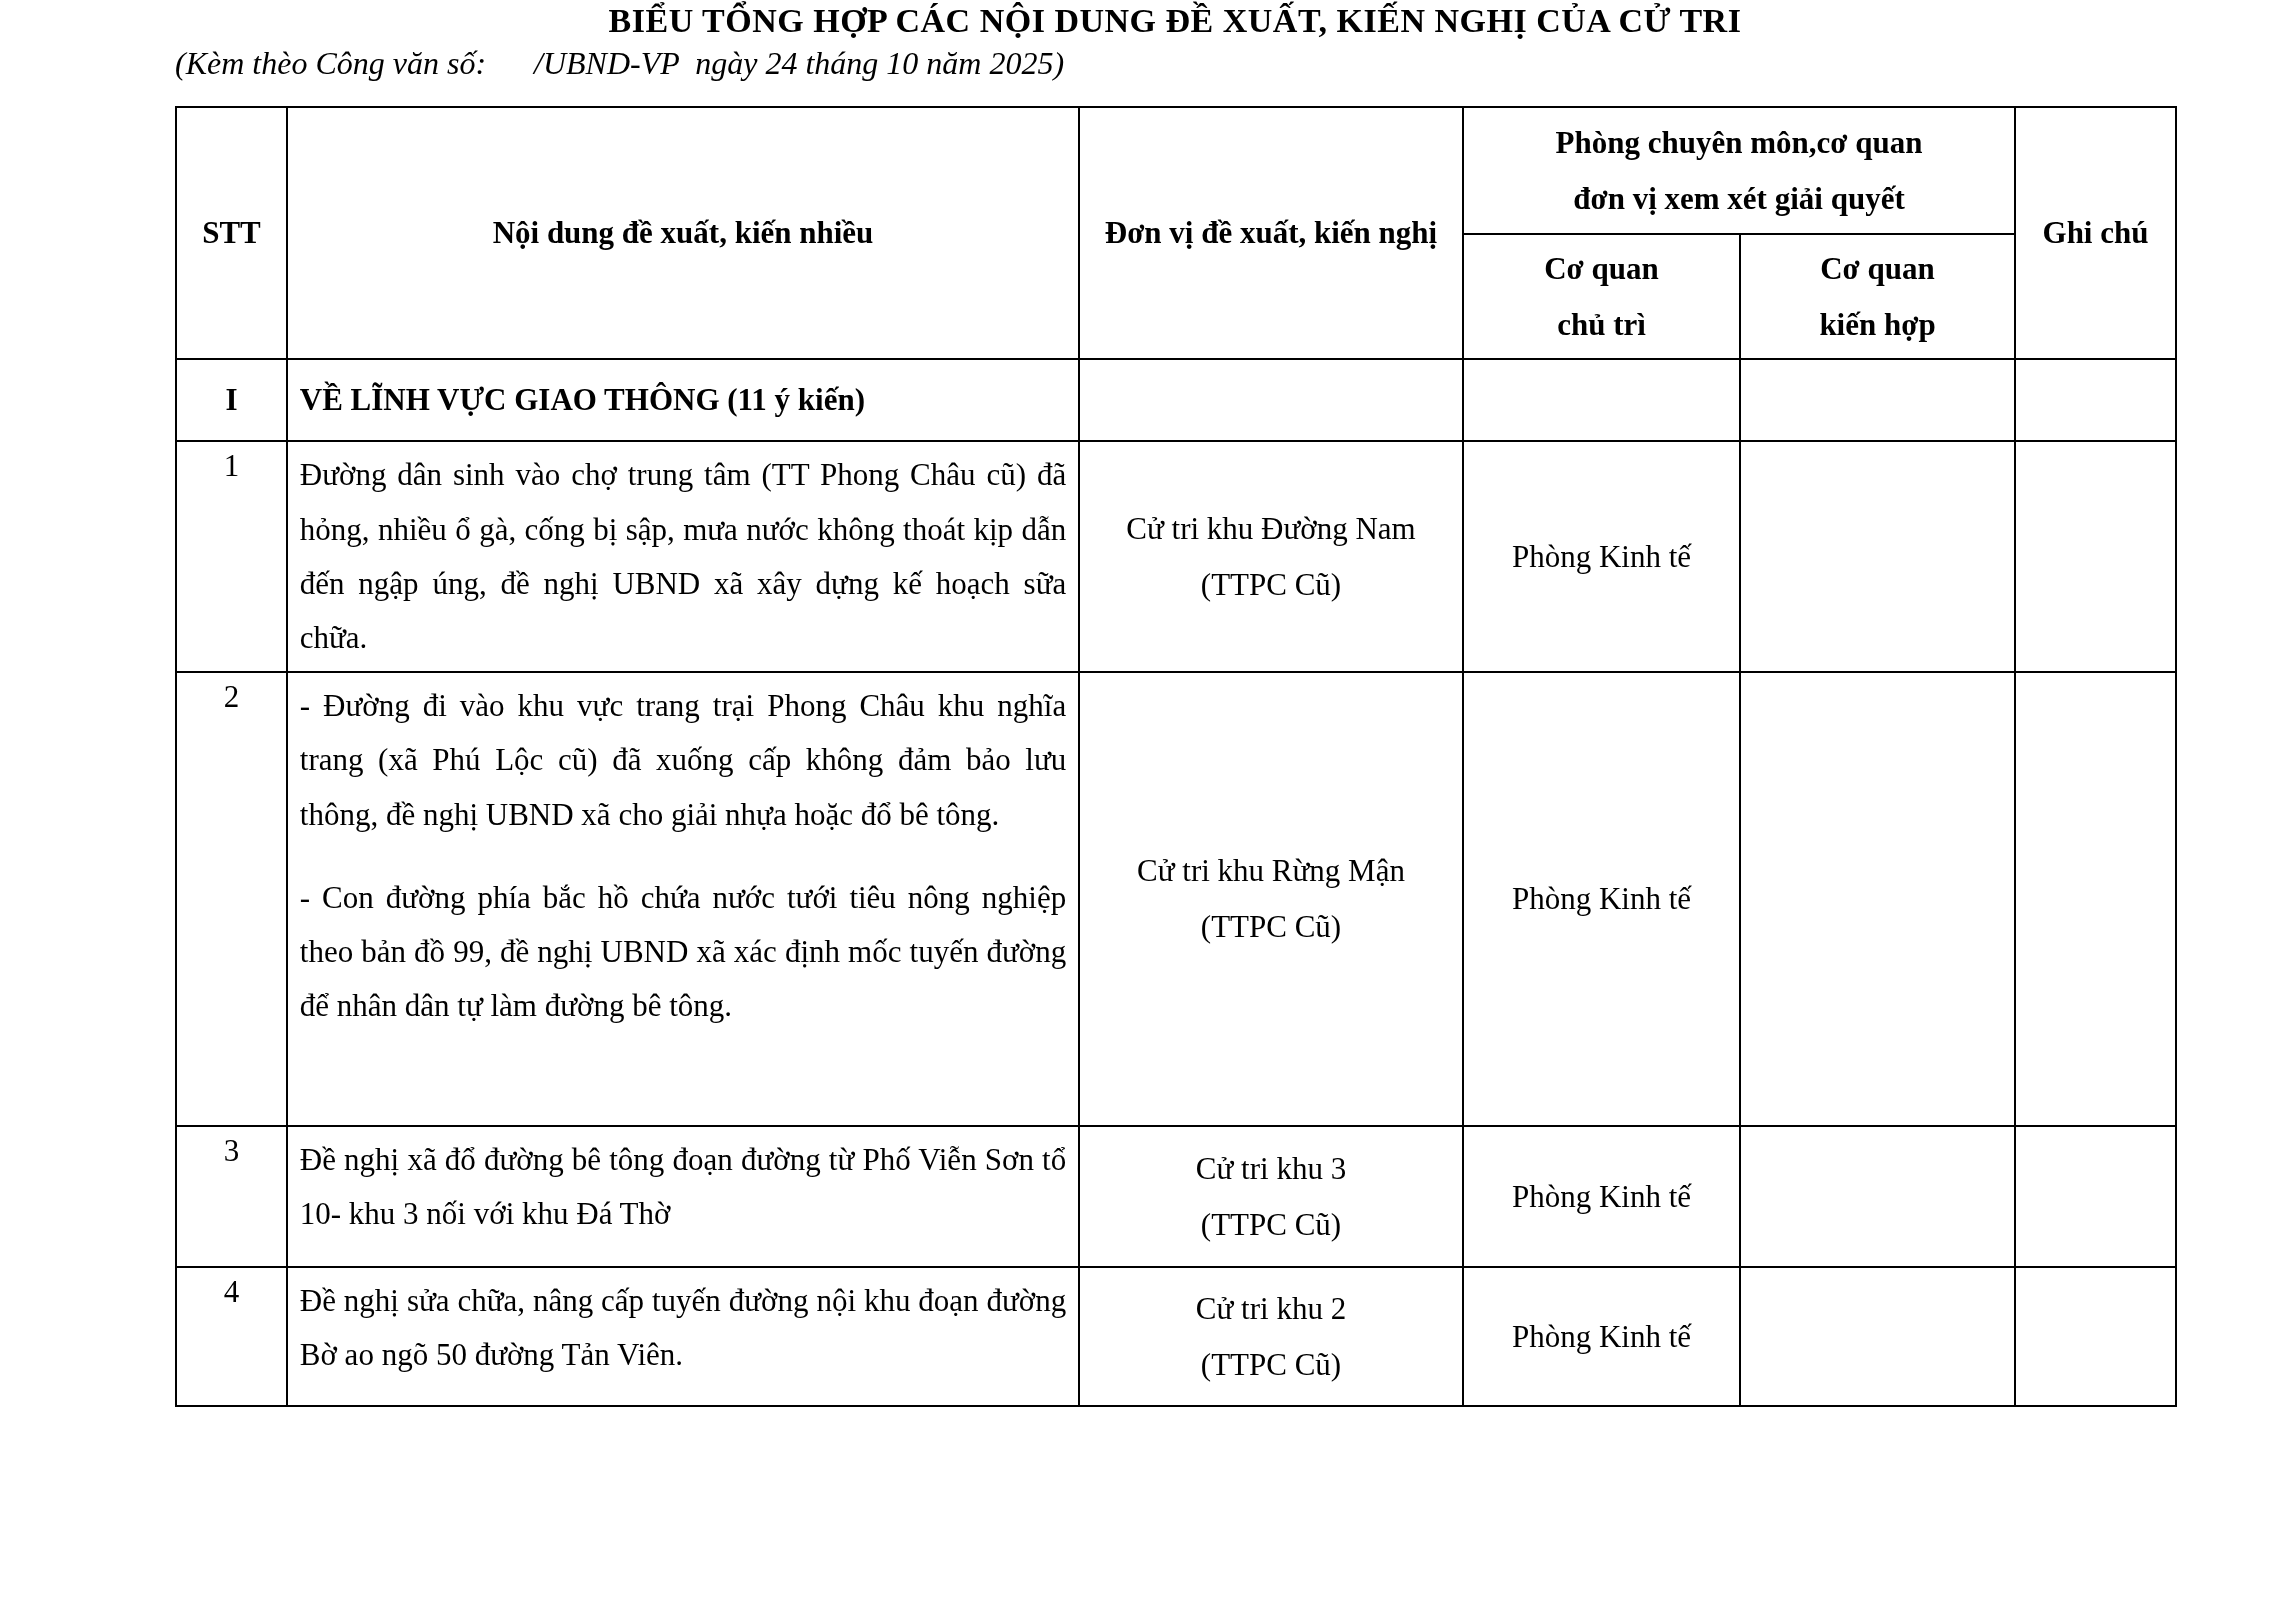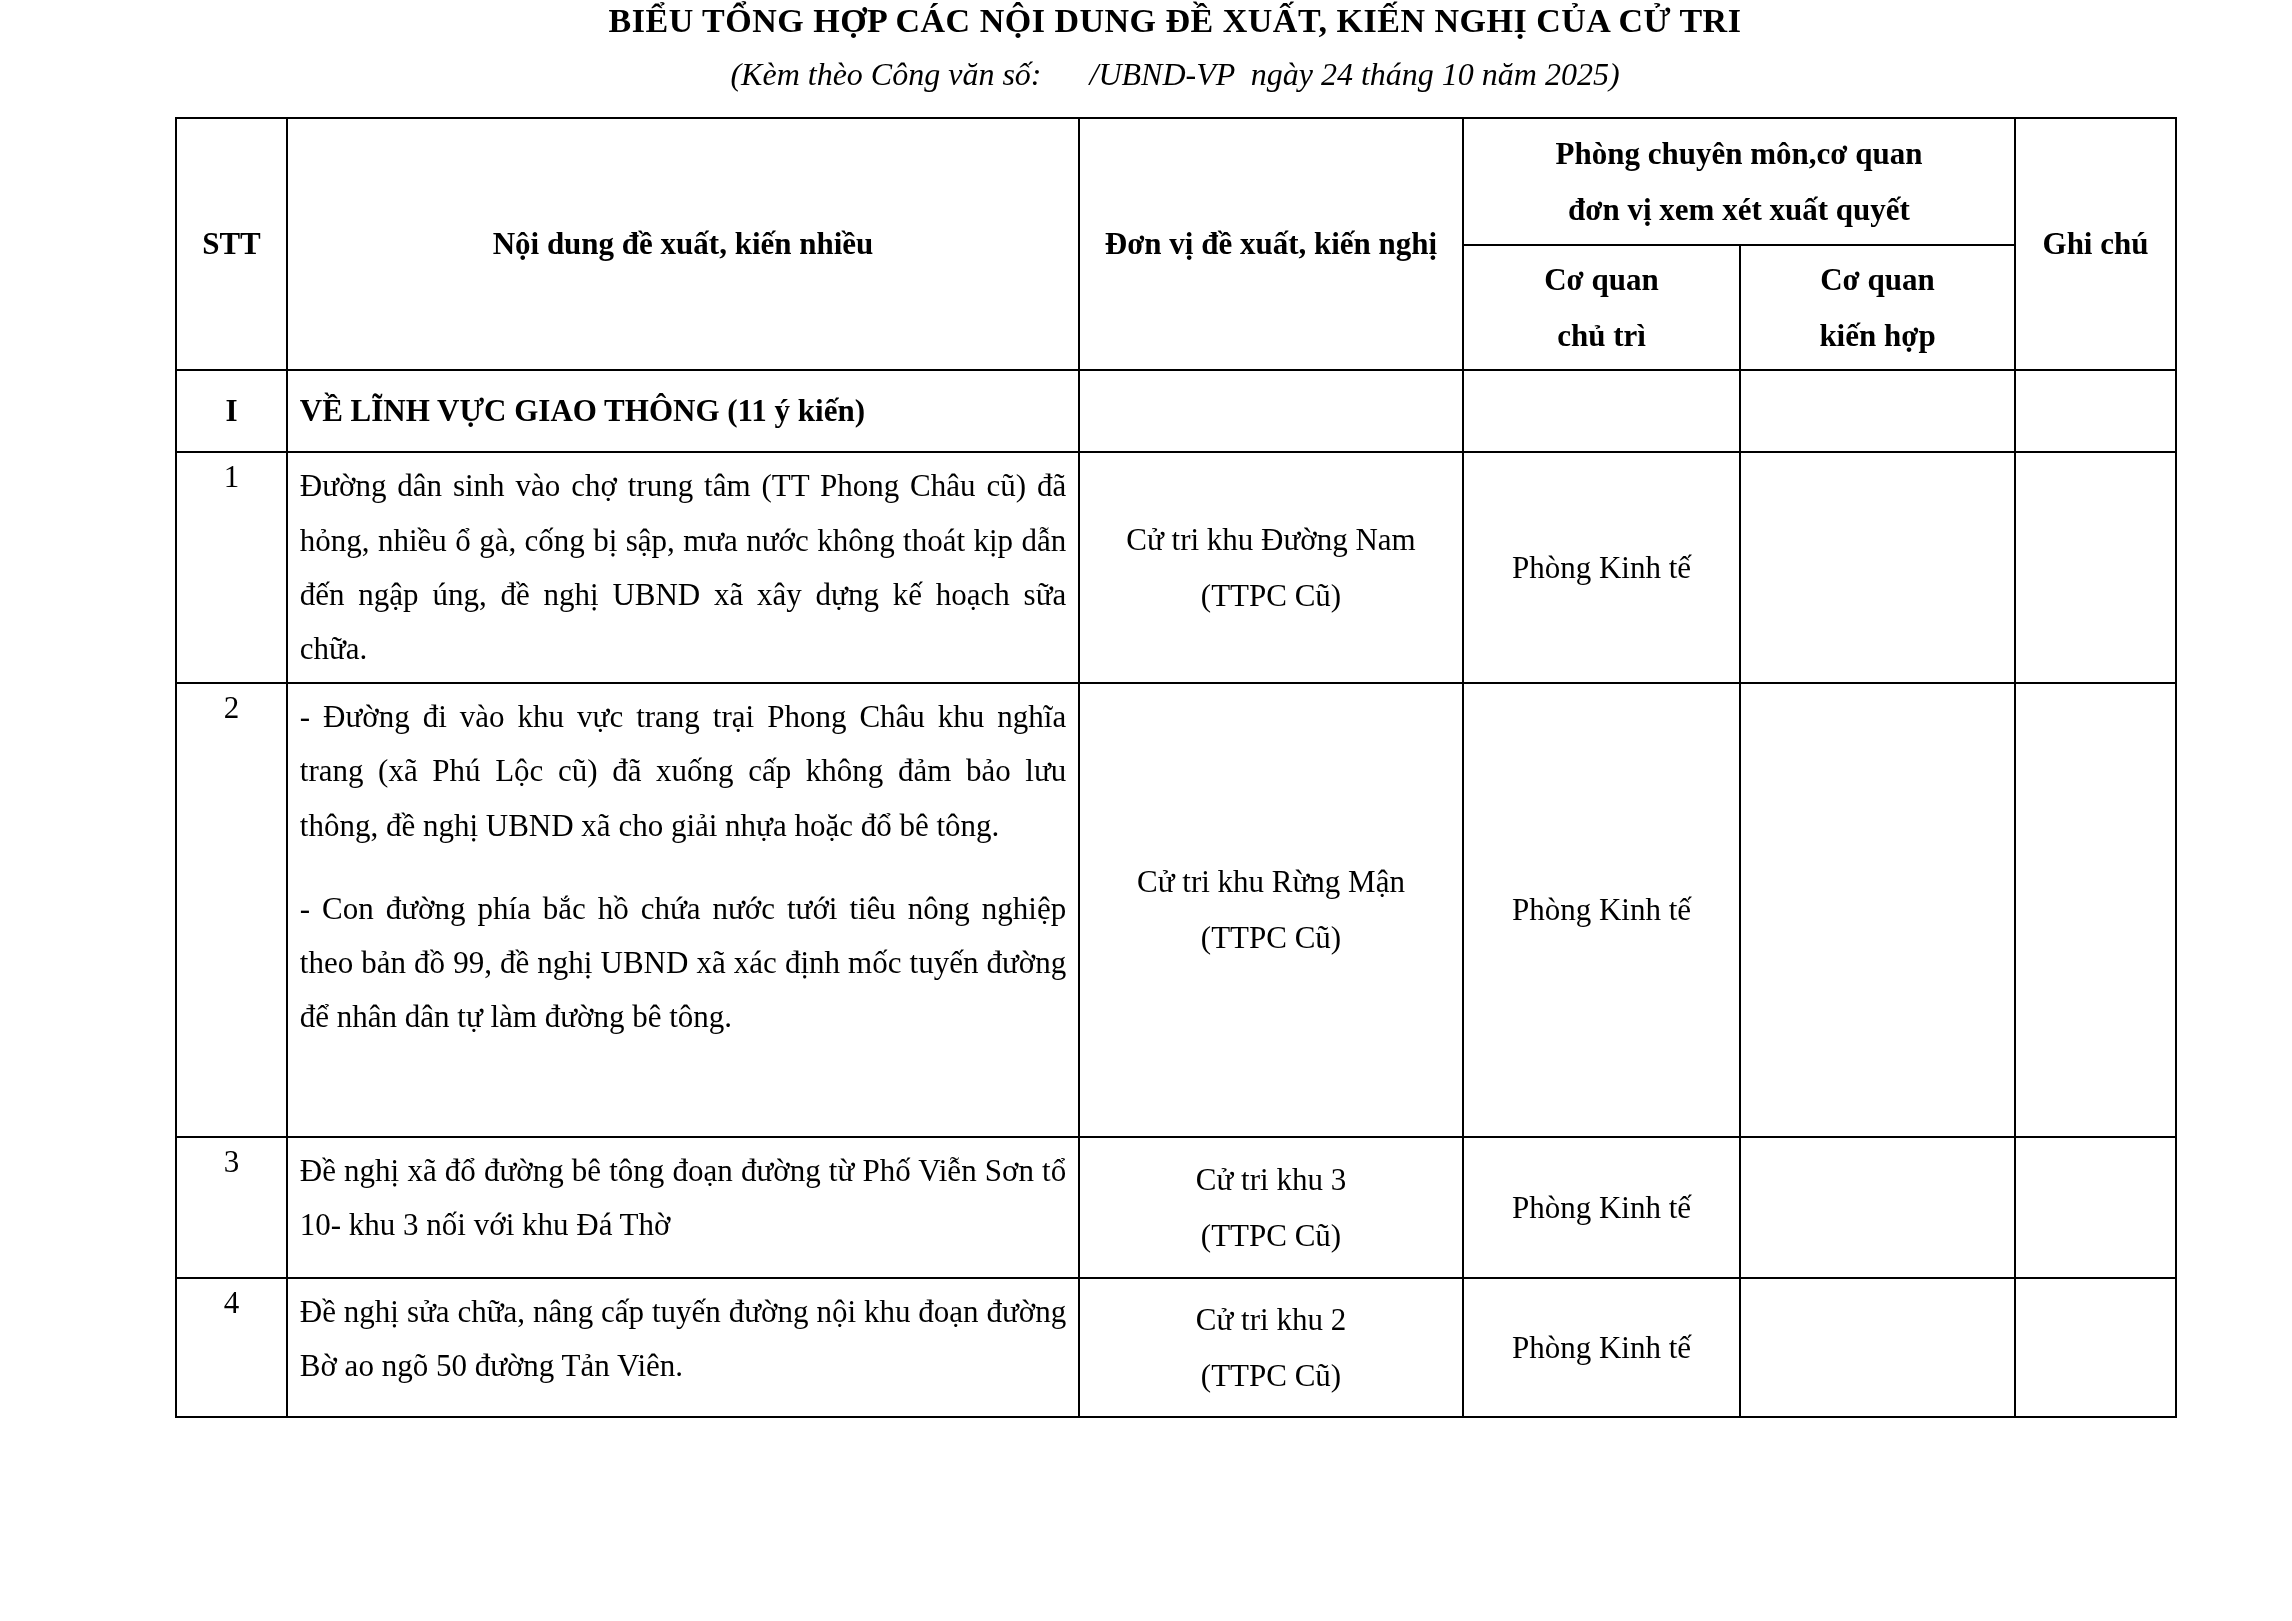--- a/index.html
+++ b/index.html
@@ -22,22 +22,21 @@
     width: 2000px;
   }
   .doc-title {
     text-align: center;
     font-weight: bold;
     font-size: 34px;
     line-height: 1.25;
     letter-spacing: 0.5px;
   }
   .doc-subtitle {
-    margin-top: 11px;
-    text-align: center;
+    margin-top: 0;
     font-style: italic;
     font-size: 32px;
     line-height: 1.25;
     white-space: pre-wrap;
   }
   table.petitions {
     border-collapse: collapse;
     table-layout: fixed;
     width: 2000px;
     margin-top: 23.5px;
@@ -123,21 +122,21 @@
     </colgroup>
 
     <thead>
       <tr class="header-top">
         <th rowspan="2">STT</th>
         <th rowspan="2">Nội dung đề xuất, kiến nhiều</th>
         <th rowspan="2">Đơn vị đề xuất, kiến nghị</th>
         <th colspan="2">
           <div class="dept-group-lines">
             <div>Phòng chuyên môn,cơ quan</div>
-            <div>đơn vị xem xét xuất quyết</div>
+            <div>đơn vị xem xét giải quyết</div>
           </div>
         </th>
         <th rowspan="2">Ghi chú</th>
       </tr>
       <tr class="header-sub">
         <th>
           <div>Cơ quan</div>
           <div>chủ trì</div>
         </th>
         <th>

